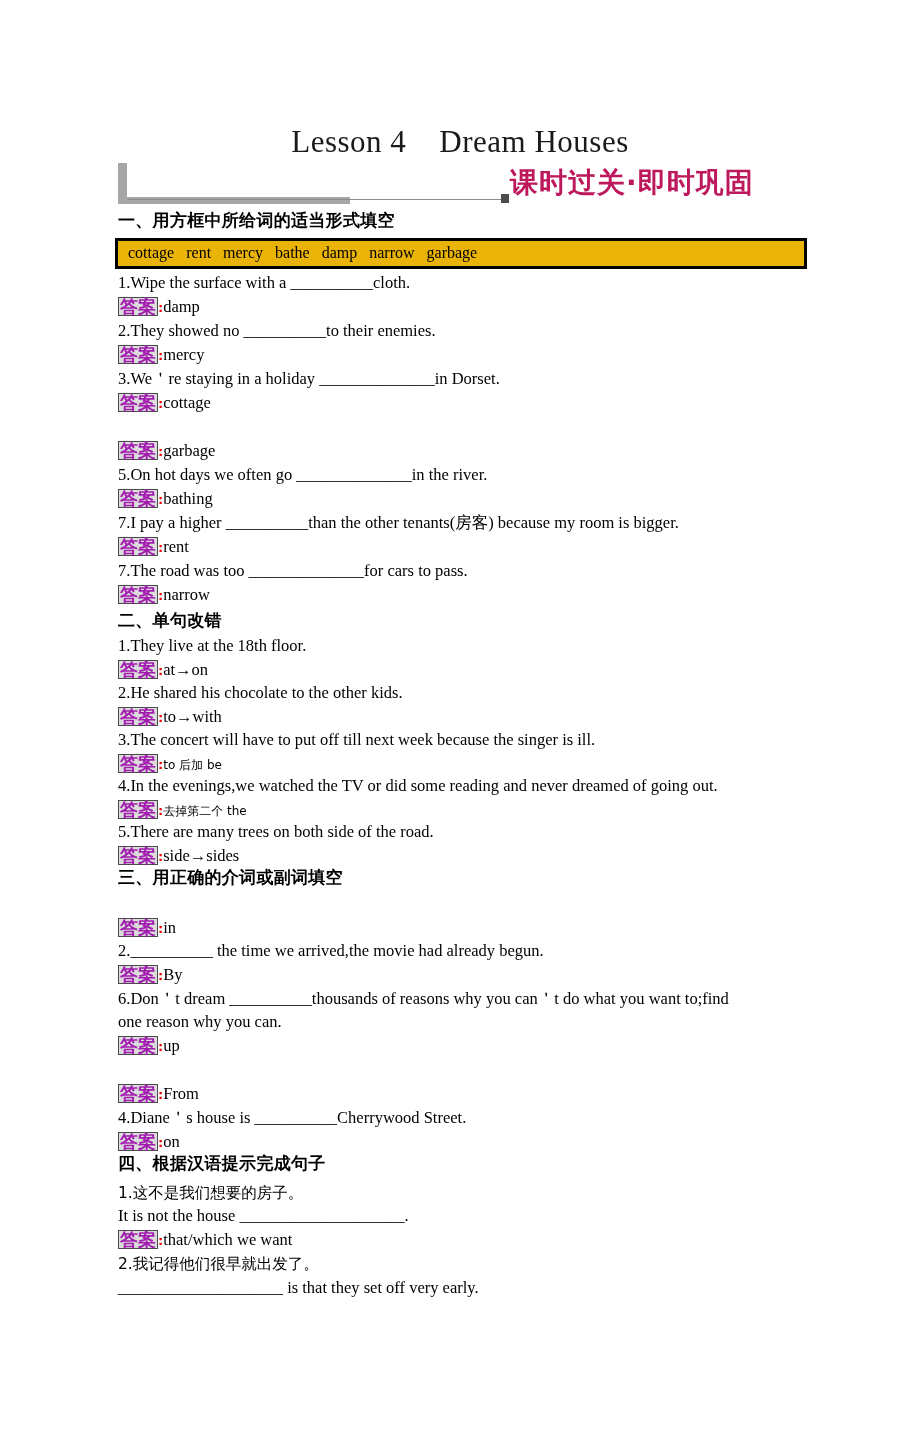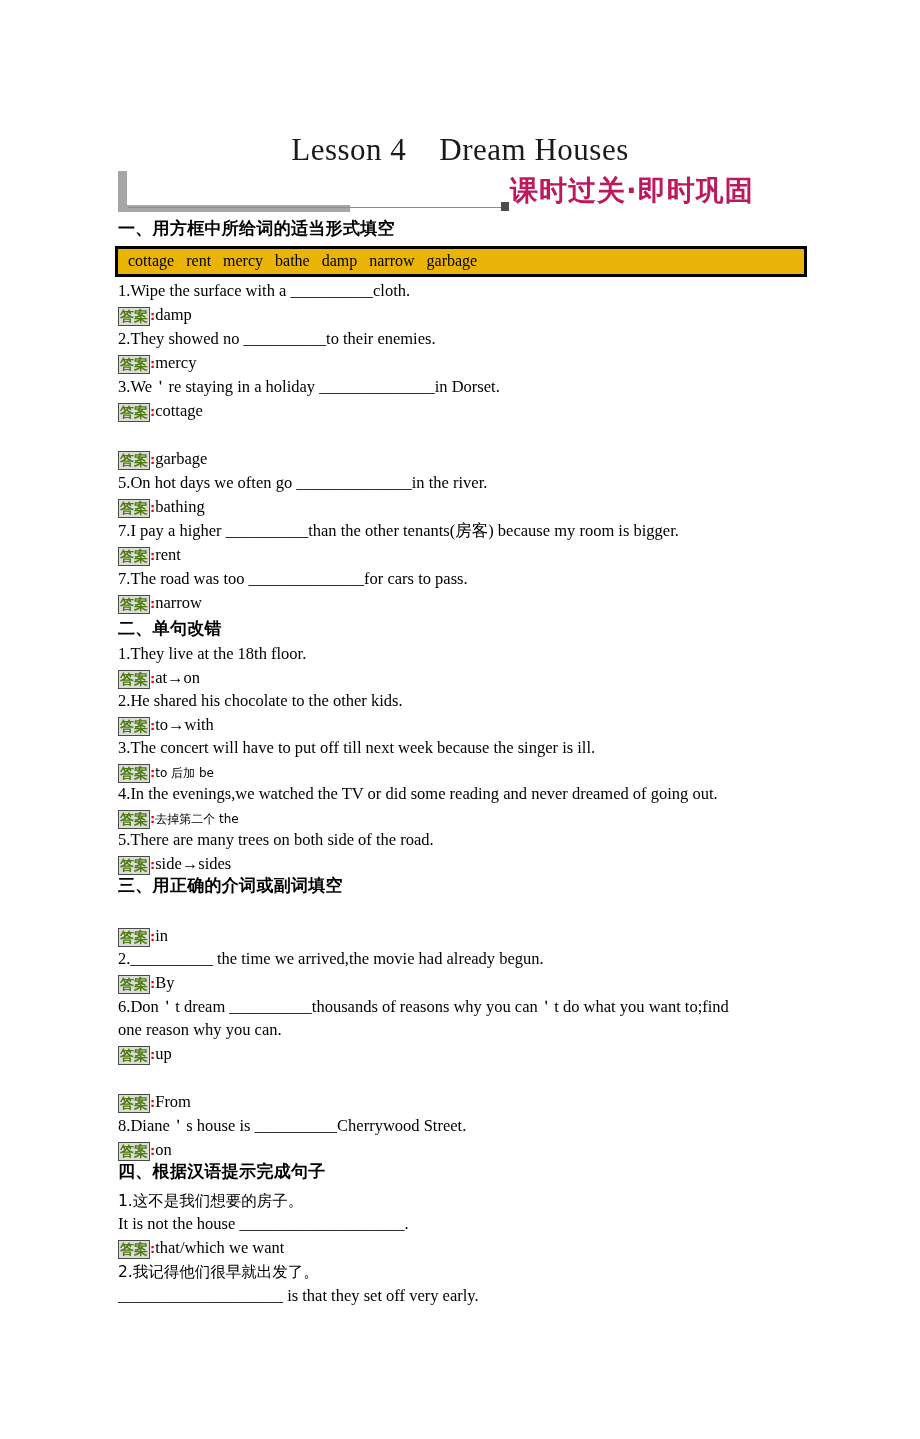--- a/index.html
+++ b/index.html
@@ -10,21 +10,21 @@
   body {
     width: 920px;
     height: 1439px;
     position: relative;
     font-family: "Liberation Serif", "DejaVu Serif", serif;
     color: #000000;
     overflow: hidden;
   }
   .page {
     position: absolute;
-    left: 0; top: 8px;
+    left: 0; top: 0;
     width: 920px;
     height: 1361px;
   }
 
   
   .title {
     position: absolute;
     left: 0; top: 124px;
     width: 920px;
     text-align: center;
@@ -128,23 +128,23 @@
     font-size: 16.5px;
     font-family: "Liberation Serif", "DejaVu Serif", serif;
     white-space: pre;
     line-height: 20px;
     color: #000;
   }
   .ans .tag {
     display: inline-block;
     background: #dcdcdc;
     border: 1px solid #4a4a4a;
-    color: #4d7c0f;
-    font-family: "DejaVu Sans", sans-serif;
-    font-size: 14px;
+    color: #a21caf;
+    font-family: "DejaVu Sans", sans-serif;
+    font-size: 18px;
     font-weight: 700;
     line-height: 15px;
     padding: 1px 1px 1px 1px;
     vertical-align: -1px;
   }
   .ans .colon {
     color: #ee0000;
     font-family: "DejaVu Sans", sans-serif;
     font-size: 13px;
     font-weight: 700;
@@ -219,21 +219,21 @@
 
   <div class="line" style="top:940px">2.__________ the time we arrived,the movie had already begun.</div>
   <div class="ans" style="top:965px"><span class="tag">答案</span><span class="colon">:</span><span class="val">By</span></div>
 
   <div class="line" style="top:988px">6.Don＇t dream __________thousands of reasons why you can＇t do what you want to;find</div>
   <div class="line" style="top:1011px">one reason why you can.</div>
   <div class="ans" style="top:1036px"><span class="tag">答案</span><span class="colon">:</span><span class="val">up</span></div>
 
   <div class="ans" style="top:1084px"><span class="tag">答案</span><span class="colon">:</span><span class="val">From</span></div>
 
-  <div class="line" style="top:1107px">8.Diane＇s house is __________Cherrywood Street.</div>
+  <div class="line" style="top:1107px">4.Diane＇s house is __________Cherrywood Street.</div>
   <div class="ans" style="top:1132px"><span class="tag">答案</span><span class="colon">:</span><span class="val">on</span></div>
 
   <div class="sec-head" style="top:1152px">四、根据汉语提示完成句子</div>
 
   <div class="line cn" style="top:1182px">1.这不是我们想要的房子。</div>
   <div class="line" style="top:1205px">It is not the house ____________________.</div>
   <div class="ans" style="top:1230px"><span class="tag">答案</span><span class="colon">:</span><span class="val">that/which we want</span></div>
 
   <div class="line cn" style="top:1253px">2.我记得他们很早就出发了。</div>
   <div class="line" style="top:1277px">____________________ is that they set off very early.</div>

